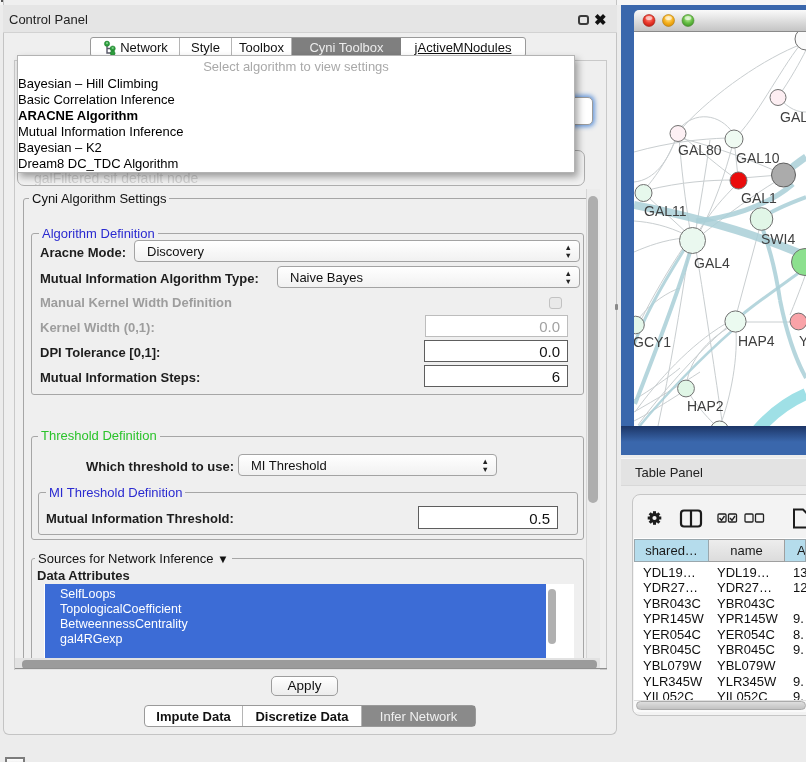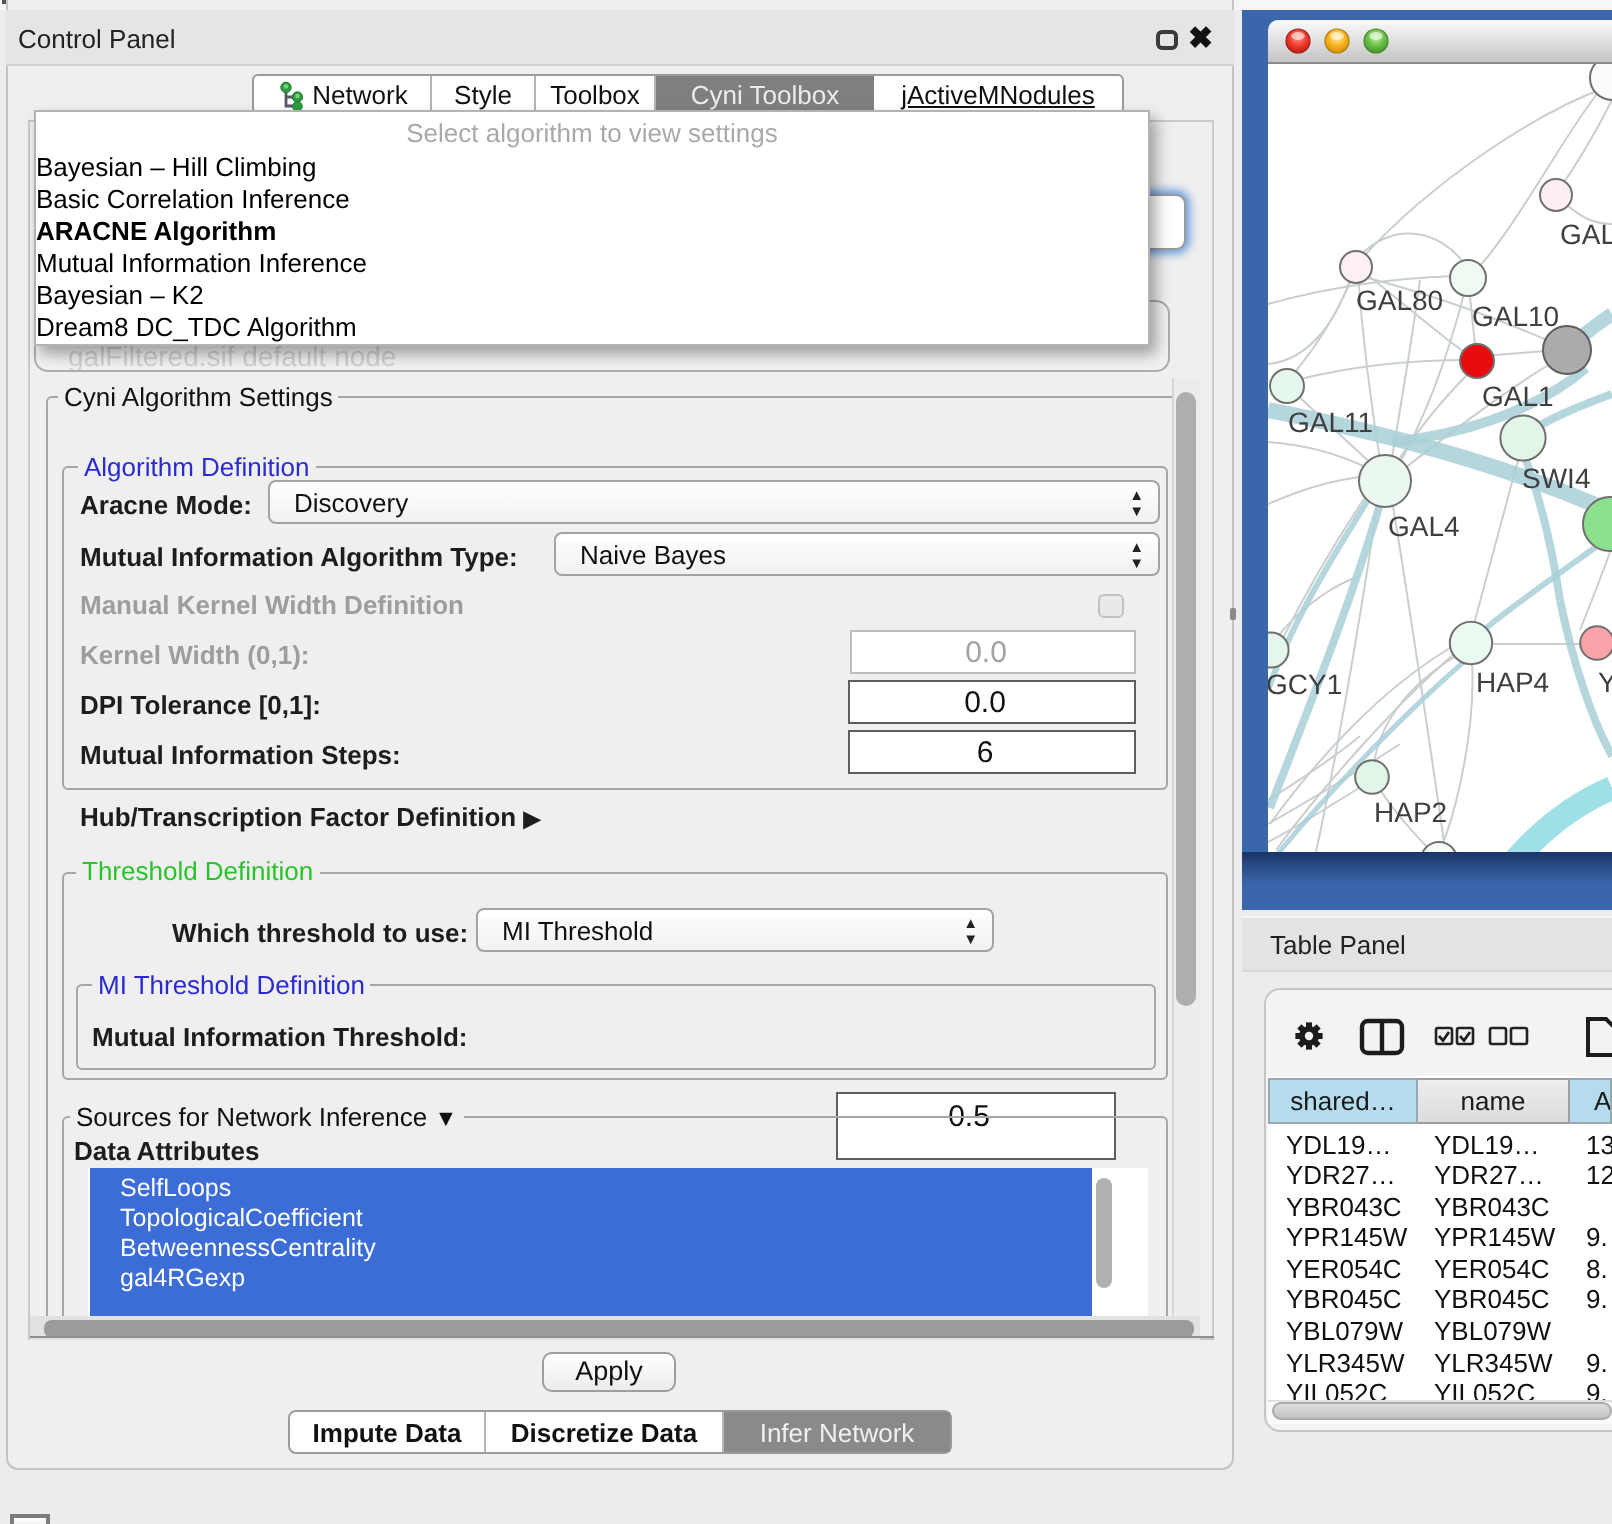--- a/index.html
+++ b/index.html
@@ -1,40 +1,40 @@
 <!DOCTYPE html>
 <html><head>
 <meta charset="utf-8">
 <style>
   * { margin:0; padding:0; box-sizing:border-box; }
   html,body { width:806px; height:762px; overflow:hidden; }
   body { position:relative; background:#ececec; font-family:"Liberation Sans", sans-serif; }
   .abs { position:absolute; }
   .lbl { font-weight:bold; font-size:13px; color:#1d1d1d; }
-  .field { position:absolute; background:#fff; font-size:15px; text-align:center; color:#111; }
+  .field { position:absolute; background:#fff; font-size:15px; text-align:right; color:#111; }
   .combo { position:absolute; border:1px solid #a3a3a3; border-radius:4px;
            background:linear-gradient(#ffffff,#f1f1f1); font-size:13px; color:#111; }
   .combo .arr { position:absolute; right:7px; top:3px; font-size:7.5px; color:#222; line-height:7.5px; letter-spacing:0; }
   .grp { position:absolute; border:1px solid #a6a6a6; border-radius:3px; }
   .grplbl { position:absolute; background:#efefef; padding:0 3px; font-size:13px; }
 </style>
 </head>
 <body>
 
 <div class="abs" style="left:0;top:0;width:621px;height:5px;background:#f4f4f4;"></div>
 <div class="abs" style="left:1px;top:0;width:3px;height:2px;background:#555;"></div>
 
 <div class="abs" style="left:3px;top:0;width:614px;height:735px;background:#efefef;border:1px solid #c4c4c4;border-top:none;border-radius:0 0 6px 6px;"></div>
 
 <div class="abs" style="left:3px;top:5px;width:614px;height:28px;background:#e5e5e5;border-bottom:1px solid #d2d2d2;"></div>
 <div class="abs" style="left:9px;top:12px;font-size:13px;color:#222;">Control Panel</div>
 <div class="abs" style="left:578px;top:15px;width:11px;height:10px;border:2px solid #3a3a3a;border-radius:3px;"></div>
 <div class="abs" style="left:594px;top:12px;font-size:15px;font-weight:bold;color:#111;line-height:15px;">✖</div>
 
-<div class="abs" style="left:90px;top:37px;width:436px;height:20px;background:#fff;border:1px solid #9a9a9a;border-radius:3px;display:flex;font-size:13px;color:#111;margin-left:36px;">
+<div class="abs" style="left:90px;top:37px;width:436px;height:20px;background:#fff;border:1px solid #9a9a9a;border-radius:3px;display:flex;font-size:13px;color:#111;">
   <div style="width:89px;display:flex;align-items:center;justify-content:center;border-right:1px solid #b5b5b5;">
     <svg width="15" height="16" viewBox="0 0 15 16" style="margin-right:3px;">
       <path d="M 5 6 V 14 H 10 M 5 9.5 H 10" fill="none" stroke="#585868" stroke-width="1.4"></path>
       <circle cx="5" cy="4.7" r="2.6" fill="#2d9e3d" stroke="#1d7a2b" stroke-width="0.5"></circle>
       <circle cx="10.7" cy="9.5" r="2.6" fill="#2d9e3d" stroke="#1d7a2b" stroke-width="0.5"></circle>
       <circle cx="10.7" cy="14.2" r="2.4" fill="#2d9e3d" stroke="#1d7a2b" stroke-width="0.5"></circle>
       <circle cx="5" cy="4.2" r="1.1" fill="#7fcc8a"></circle>
       <circle cx="10.7" cy="9" r="1.1" fill="#7fcc8a"></circle>
     </svg>Network</div>
   <div style="width:52px;display:flex;align-items:center;justify-content:center;border-right:1px solid #b5b5b5;">Style</div>
@@ -75,35 +75,34 @@
 
   <div class="abs lbl" style="left:25px;top:132px;color:#9d9d9d;">Kernel Width (0,1):</div>
   <div class="field" style="left:410px;top:127px;width:143px;height:22px;border:1px solid #bdbdbd;color:#a2a2a2;padding:2px 7px 0 0;">0.0</div>
 
   <div class="abs lbl" style="left:25px;top:157px;">DPI Tolerance [0,1]:</div>
   <div class="field" style="left:409px;top:152px;width:144px;height:22px;border:1px solid #5e5e5e;padding:2px 7px 0 0;">0.0</div>
 
   <div class="abs lbl" style="left:25px;top:182px;">Mutual Information Steps:</div>
   <div class="field" style="left:409px;top:177px;width:144px;height:22px;border:1px solid #5e5e5e;padding:2px 7px 0 0;">6</div>
 
-  <div class="abs lbl" style="left:25px;top:213px;">Hub/Transcription Factor Definition <span style="font-size:11px;">▶</span></div>
 
   <div class="grp" style="left:16px;top:248px;width:553px;height:104px;"></div>
   <div class="grplbl" style="left:23px;top:240px;color:#2bc32b;">Threshold Definition</div>
 
   <div class="abs lbl" style="left:71px;top:271px;">Which threshold to use:</div>
   <div class="combo" style="left:223px;top:266px;width:259px;height:22px;">
       <span style="position:absolute;left:12px;top:3px;">MI Threshold</span>
       <span class="arr">▲<br>▼</span>
     </div>
 
   <div class="grp" style="left:23px;top:304px;width:540px;height:43px;"></div>
   <div class="grplbl" style="left:31px;top:297px;color:#2a2ad0;">MI Threshold Definition</div>
   <div class="abs lbl" style="left:31px;top:323px;">Mutual Information Threshold:</div>
-  <div class="field" style="left:403px;top:318px;width:140px;height:34px;border:1px solid #5e5e5e;padding:3px 7px 0 0;margin-top:40px;">0.5</div>
+  <div class="field" style="left:403px;top:318px;width:140px;height:23px;border:1px solid #5e5e5e;padding:3px 7px 0 0;">0.5</div>
 
   <div class="grp" style="left:16px;top:370px;width:553px;height:110px;"></div>
   <div class="grplbl" style="left:20px;top:363px;color:#111;">Sources for Network Inference <span style="font-size:11.5px;">▼</span></div>
   <div class="abs lbl" style="left:22px;top:380px;">Data Attributes</div>
 
   <div class="abs" style="left:29px;top:396px;width:530px;height:74px;background:#fff;"></div>
   <div class="abs" style="left:30px;top:396px;width:501px;height:74px;background:#3c6cd6;"></div>
   <div class="abs" style="left:45px;top:399px;font-size:12.5px;color:#fff;line-height:15px;">SelfLoops<br>TopologicalCoefficient<br>BetweennessCentrality<br>gal4RGexp</div>
   <div class="abs" style="left:533px;top:401px;width:8px;height:55px;background:#b0b0b0;border-radius:4px;"></div>
 </div>

